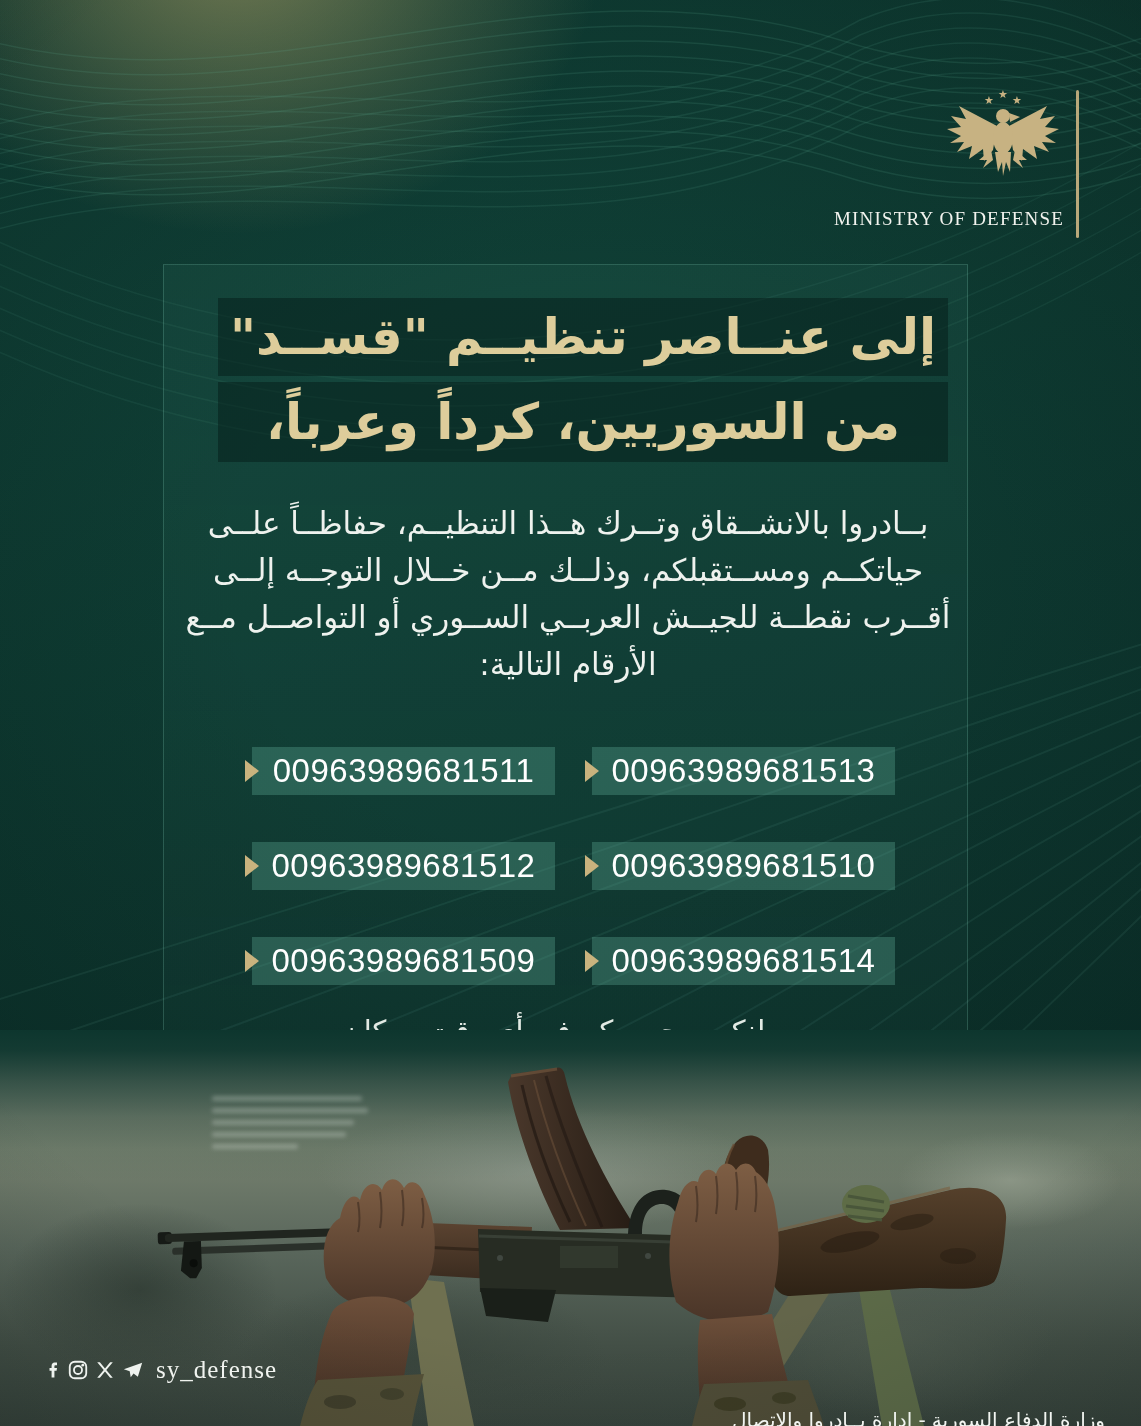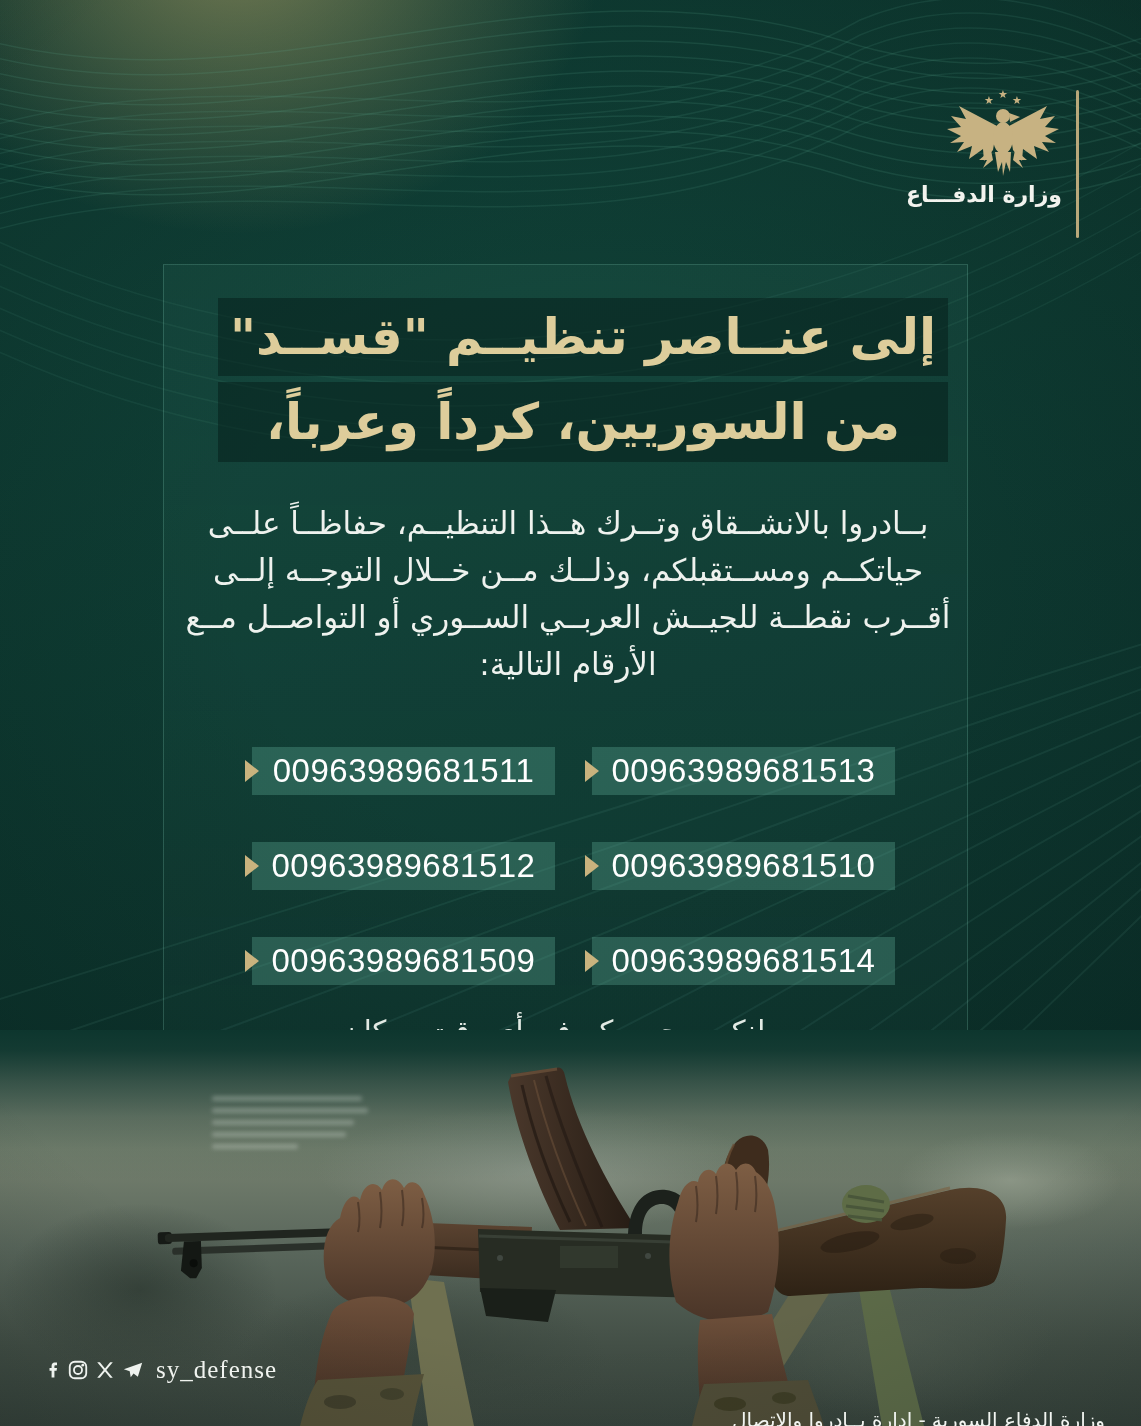--- a/index.html
+++ b/index.html
@@ -172,21 +172,21 @@
       <polygon points="64,44 102,24 95,37 110,34 100,45 114,47 100,54 111,61 97,60 104,70 89,64 92,77 78,67 77,79 68,68"></polygon>
       <ellipse cx="58" cy="56" rx="10" ry="16"></ellipse>
       <circle cx="58" cy="34" r="7"></circle>
       <path d="M64,31 l11,4 -10,5 z"></path>
       <polygon points="50,70 53,90 57,80 58,94 61,80 65,90 66,70"></polygon>
       <polygon points="46,68 34,78 42,78 38,86 48,78"></polygon>
       <polygon points="70,68 82,78 74,78 78,86 68,78"></polygon>
     </g>
   </svg>
   <div class="logo-bar"></div>
-  <div class="logo-ar">وزارة الدفـــاع</div>
+  <div class="logo-en">MINISTRY OF DEFENSE</div>
 
   <div class="band band1">إلى عنــاصر تنظيــم "قســد"</div>
   <div class="band band2">من السوريين، كرداً وعرباً،</div>
 
   <div class="body-text">
     <div>بــادروا بالانشــقاق وتــرك هــذا التنظيــم، حفاظــاً علــى</div>
     <div>حياتكــم ومســتقبلكم، وذلــك مــن خــلال التوجــه إلــى</div>
     <div>أقــرب نقطــة للجيــش العربــي الســوري أو التواصــل مــع</div>
     <div>الأرقام التالية:</div>
   </div>

